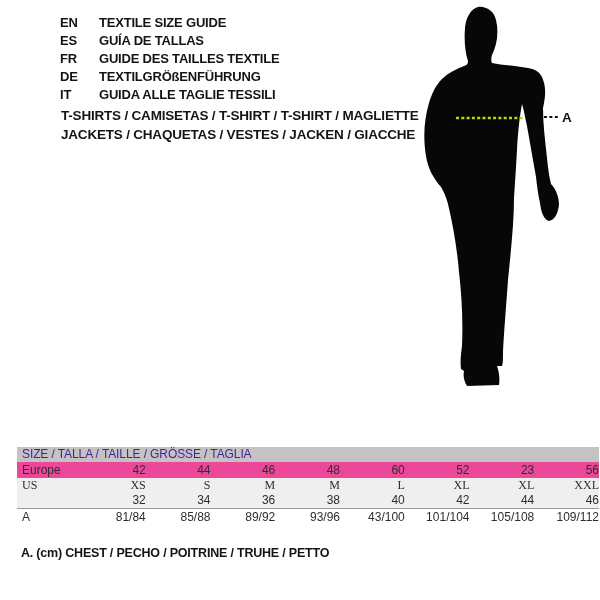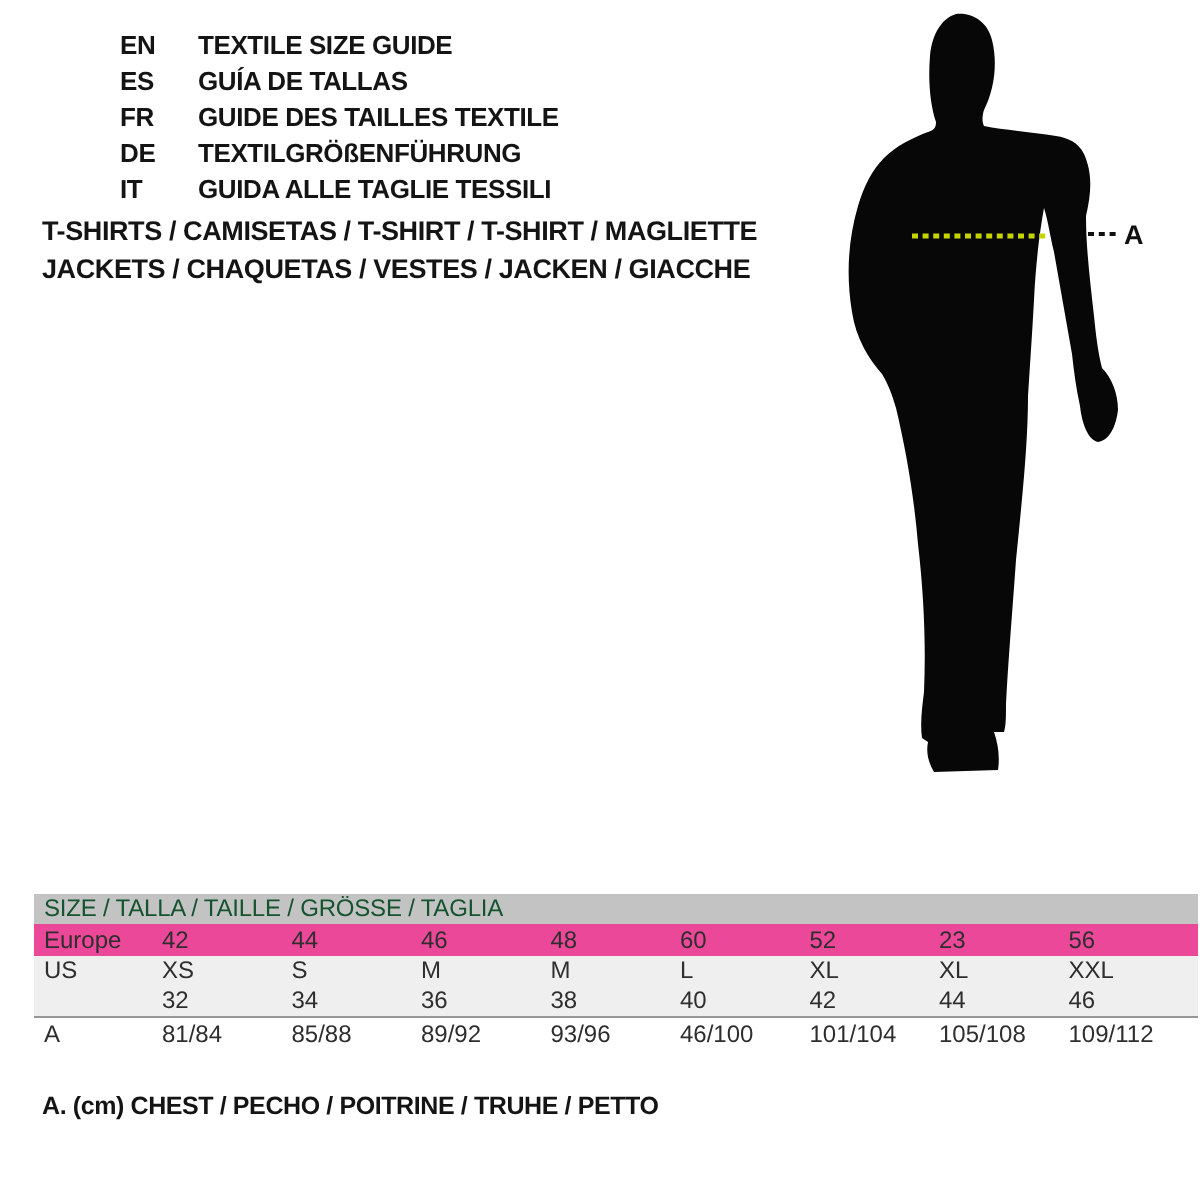--- a/index.html
+++ b/index.html
@@ -6,33 +6,33 @@
   .page{
     position:relative;width:600px;height:600px;background:#ffffff;overflow:hidden;
     font-family:"Liberation Sans",sans-serif;color:#141414;
   }
   
   .lang-list{position:absolute;left:21px;top:14px;margin-left:39px;}
   .lang-row{height:18px;line-height:18px;font-size:13px;font-weight:bold;letter-spacing:-0.2px;white-space:nowrap;}
   .lang-code{display:inline-block;width:39px;}
   
   .categories{position:absolute;left:21px;top:106px;}
-  .cat-line{height:19px;line-height:19px;font-size:13.5px;font-weight:bold;letter-spacing:-0.2px;white-space:nowrap;}
+  .cat-line{height:19px;line-height:19px;font-size:13.5px;font-weight:bold;letter-spacing:-0.2px;white-space:nowrap;margin-left:40px;}
   
   .figure-svg{position:absolute;left:0;top:0;width:600px;height:420px;}
   
   .section-title{position:absolute;left:21px;top:410px;font-size:12.5px;font-weight:bold;letter-spacing:-0.2px;}
   
   .size-table{position:absolute;left:17px;top:447px;width:582px;}
-  .size-header{height:15px;line-height:15px;background:#c3c3c3;padding-left:5px;font-size:12px;color:#14532d;letter-spacing:-0.1px;}
+  .size-header{height:15px;line-height:15px;background:#c3c3c3;padding-left:5px;font-size:12px;color:#4c1d95;letter-spacing:-0.1px;}
   .t-row{display:flex;font-size:12px;color:#2e2e2e;}
   .t-label{width:64px;padding-left:5px;box-sizing:border-box;}
-  .t-cell{flex:1;text-align:left;}
+  .t-cell{flex:1;text-align:right;}
   .row-europe{height:16px;line-height:16px;background:#ec4899;}
-  .row-us{height:15px;line-height:15px;background:#efefef;}
+  .row-us{height:15px;line-height:15px;background:#efefef;font-family:Liberation Serif, serif;}
   .row-uk{height:15px;line-height:15px;background:#efefef;}
   .row-a{height:17px;line-height:17px;background:#ffffff;border-top:1px solid #979797;}
   
   .footnote{position:absolute;left:21px;top:546px;font-size:12.5px;font-weight:bold;letter-spacing:-0.2px;}
 </style>
 </head>
 <body>
 
 <div class="page">
 
@@ -142,21 +142,21 @@
       <span class="t-cell">44</span>
       <span class="t-cell">46</span>
     </div>
 
     <div class="t-row row-a">
       <span class="t-label">A</span>
       <span class="t-cell">81/84</span>
       <span class="t-cell">85/88</span>
       <span class="t-cell">89/92</span>
       <span class="t-cell">93/96</span>
-      <span class="t-cell">46/100</span>
+      <span class="t-cell">43/100</span>
       <span class="t-cell">101/104</span>
       <span class="t-cell">105/108</span>
       <span class="t-cell">109/112</span>
     </div>
   </div>
 
   <div class="footnote">A. (cm) CHEST / PECHO / POITRINE / TRUHE / PETTO</div>
 
 </div>
 

